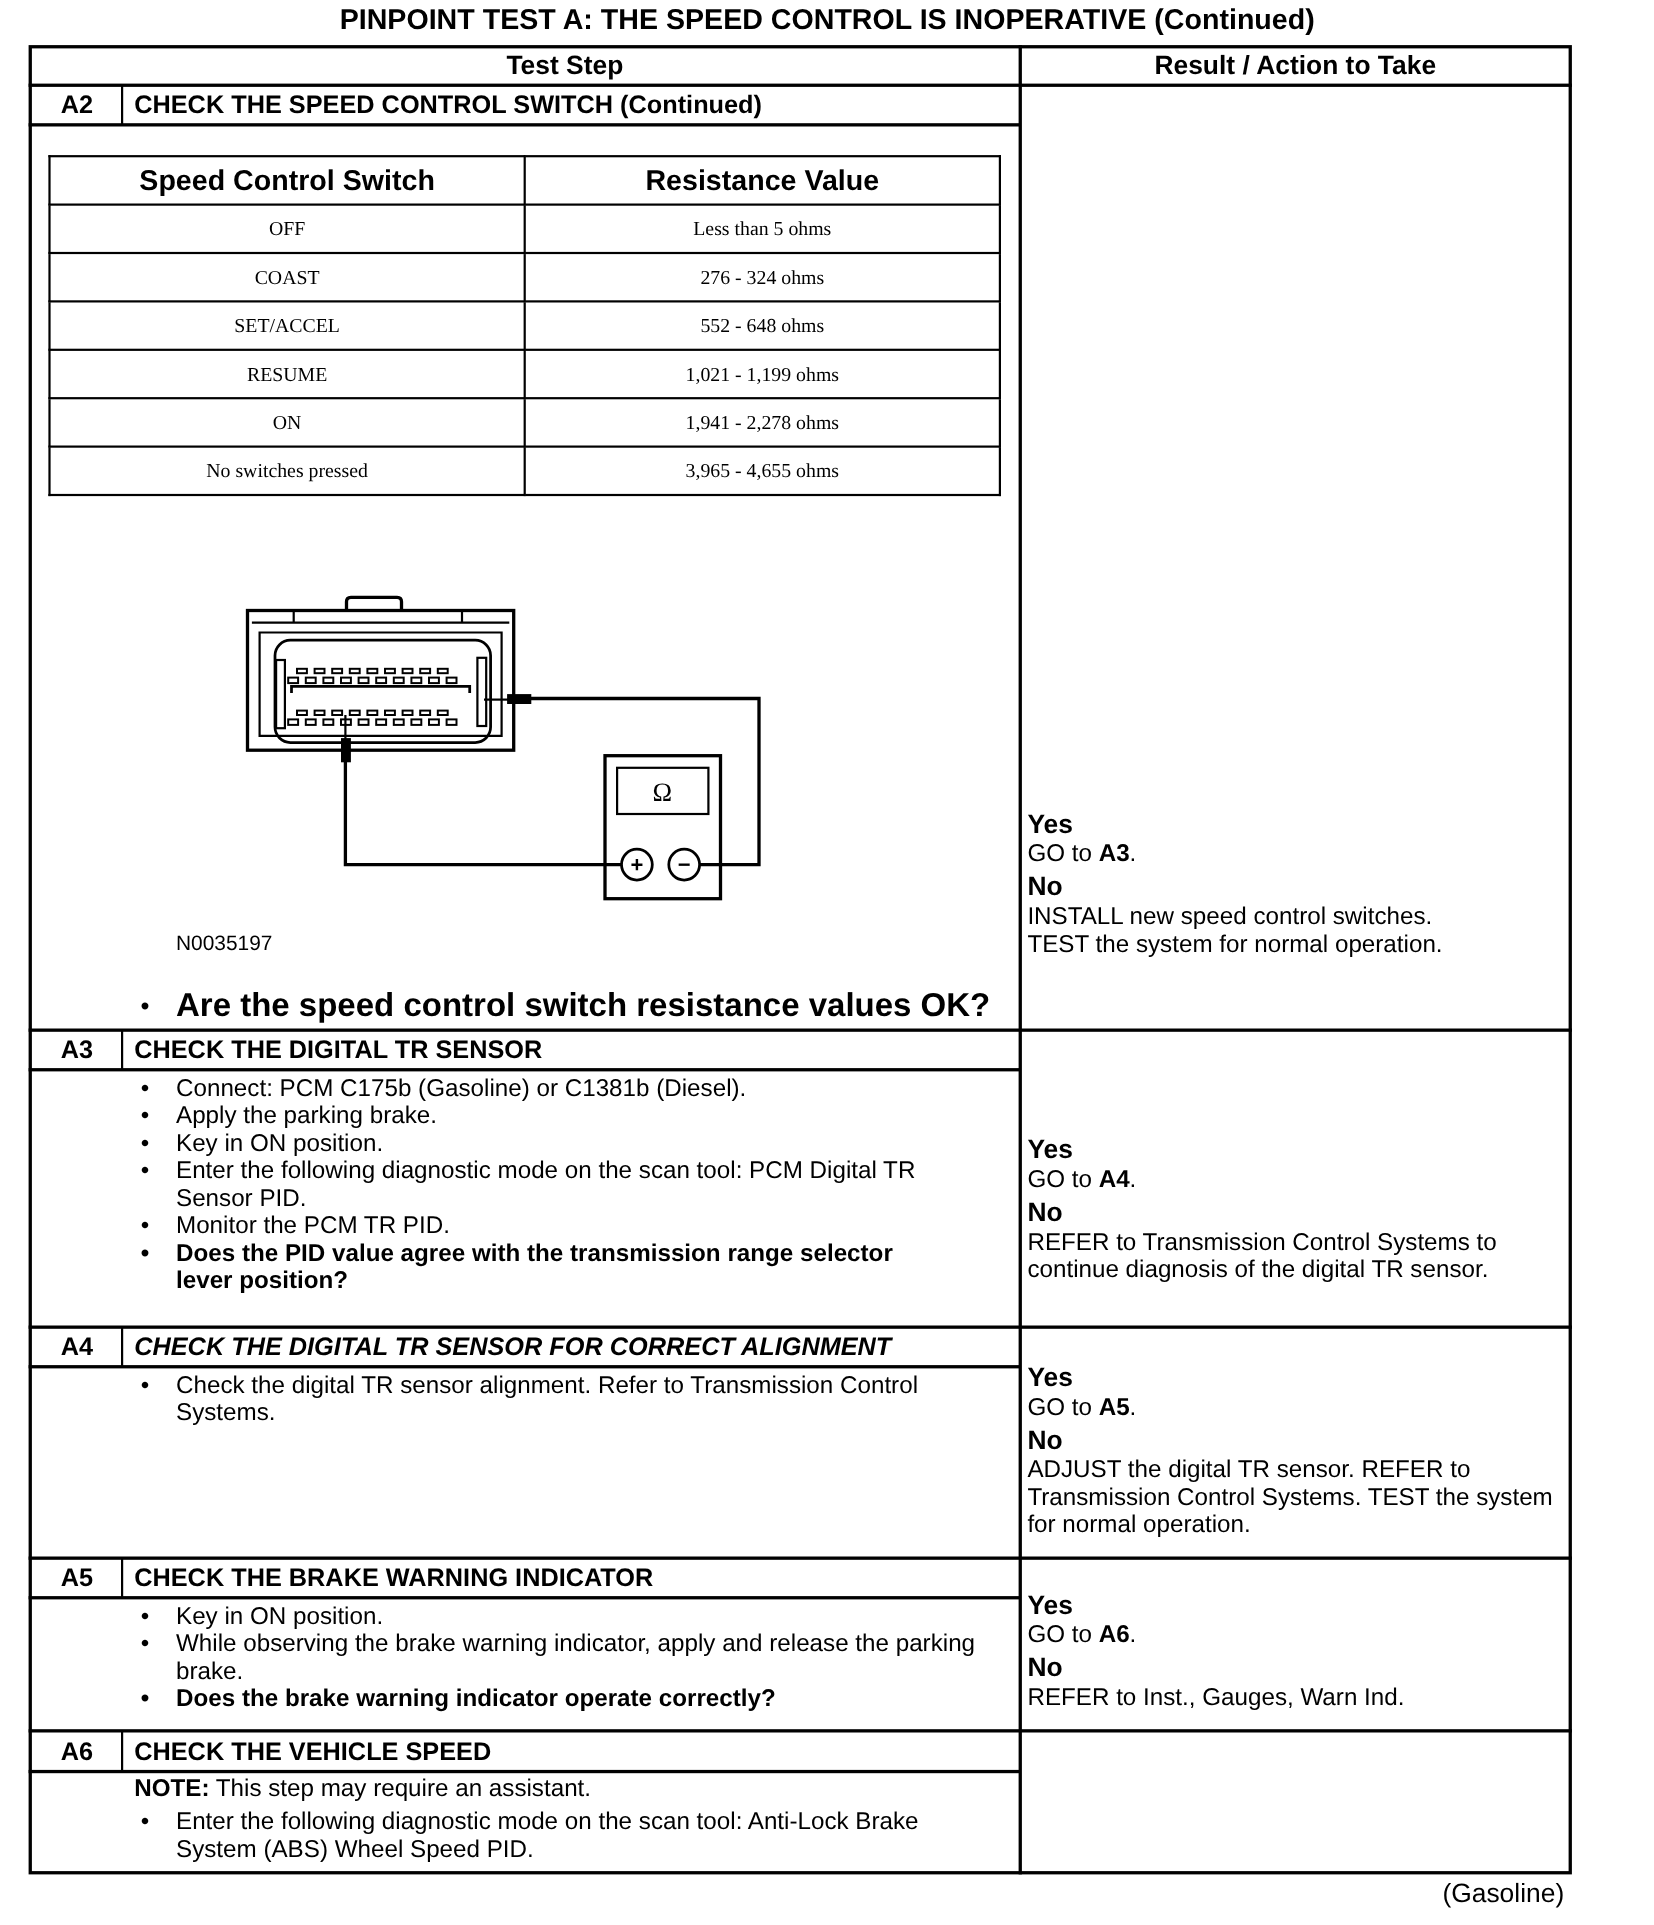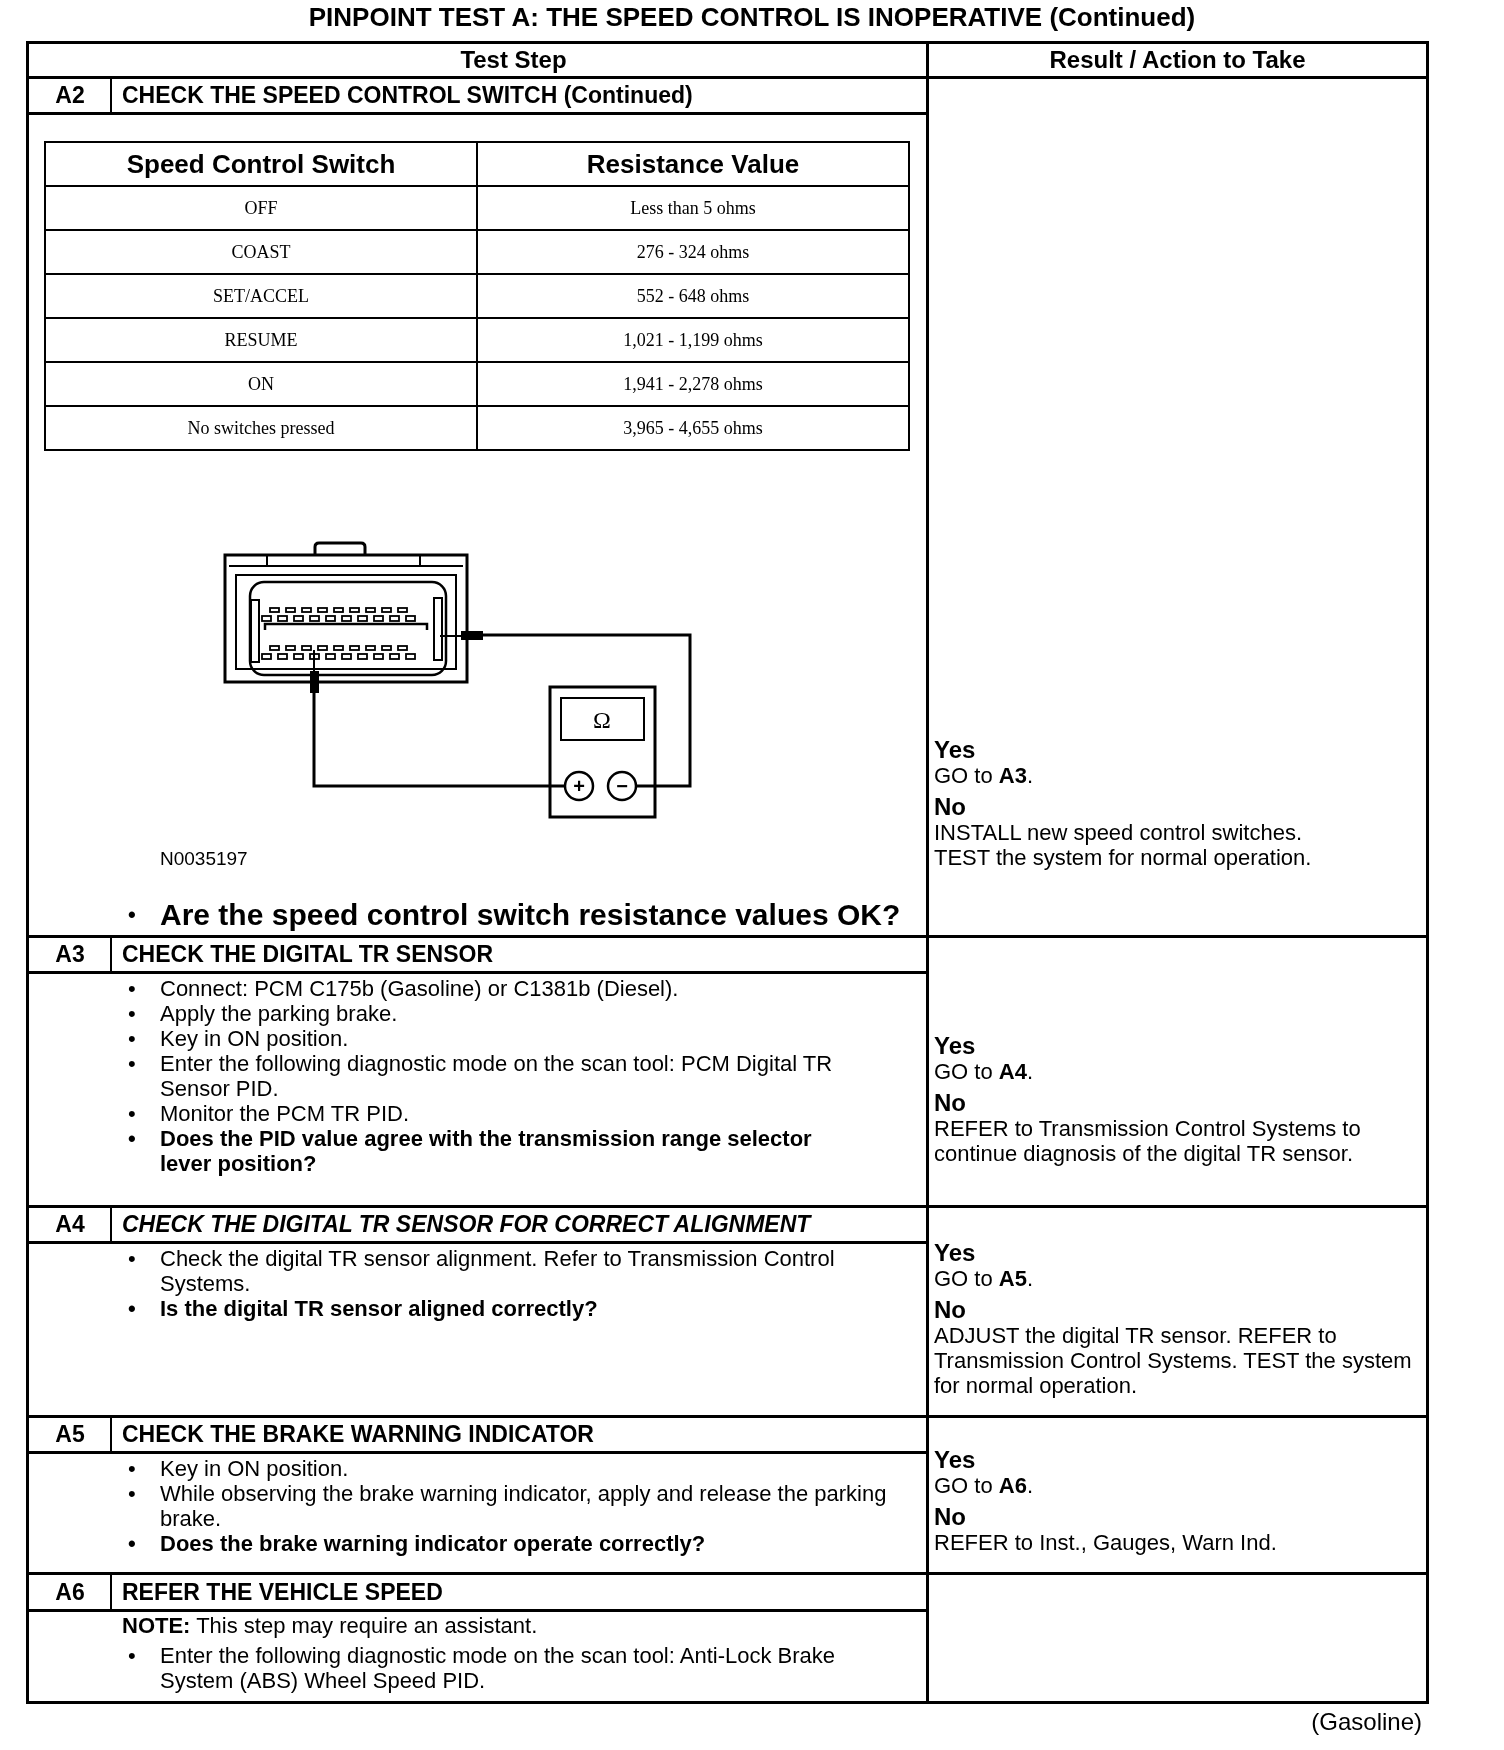--- a/index.html
+++ b/index.html
@@ -198,21 +198,20 @@
 
 <div class="hline" style="left:26px; width:1403px; top:1205px;"></div>
 
 <div class="abs stepid" style="left:29px; width:82px; top:1208px; line-height:33px;">A4</div>
 <div class="vline" style="left:110px; top:1207px; height:35px; width:2px;"></div>
 <div class="abs steptitle" style="left:122px; top:1208px; line-height:33px;font-style:italic;">CHECK THE DIGITAL TR SENSOR FOR CORRECT ALIGNMENT</div>
 <div class="thinh" style="left:26px; width:902px; top:1241px; height:3px;"></div>
 
 <ul class="abs bul" style="left:123px; top:1246px; width:760px;">
   <li>Check the digital TR sensor alignment. Refer to Transmission Control Systems.</li>
-  <li class="q">Is the digital TR sensor aligned correctly?</li>
 </ul>
 
 <div class="abs result" style="left:934px; top:1240px; width:490px;">
   <div class="ans">Yes</div>
   <div class="act"><span>GO to </span><b>A5</b><span>.</span></div>
   <div class="ans">No</div>
   <div class="act">ADJUST the digital TR sensor. REFER to Transmission Control Systems. TEST the system for normal operation.</div>
 </div>
 
 <div class="hline" style="left:26px; width:1403px; top:1415px;"></div>
@@ -232,21 +231,21 @@
   <div class="ans">Yes</div>
   <div class="act"><span>GO to </span><b>A6</b><span>.</span></div>
   <div class="ans">No</div>
   <div class="act">REFER to Inst., Gauges, Warn Ind.</div>
 </div>
 
 <div class="hline" style="left:26px; width:1403px; top:1572px;"></div>
 
 <div class="abs stepid" style="left:29px; width:82px; top:1575px; line-height:34px;">A6</div>
 <div class="vline" style="left:110px; top:1574px; height:36px; width:2px;"></div>
-<div class="abs steptitle" style="left:122px; top:1575px; line-height:34px;">REFER THE VEHICLE SPEED</div>
+<div class="abs steptitle" style="left:122px; top:1575px; line-height:34px;">CHECK THE VEHICLE SPEED</div>
 <div class="thinh" style="left:26px; width:902px; top:1609px; height:3px;"></div>
 
 <div class="abs txt" style="left:122px; top:1613px;">
   <b>NOTE:</b><span> This step may require an assistant.</span>
 </div>
 <ul class="abs bul" style="left:123px; top:1643px; width:770px;">
   <li>Enter the following diagnostic mode on the scan tool: Anti-Lock Brake System (ABS) Wheel Speed PID.</li>
 </ul>
 
 <div class="abs cont" style="right:82px; top:1708px;">(Gasoline)</div>

